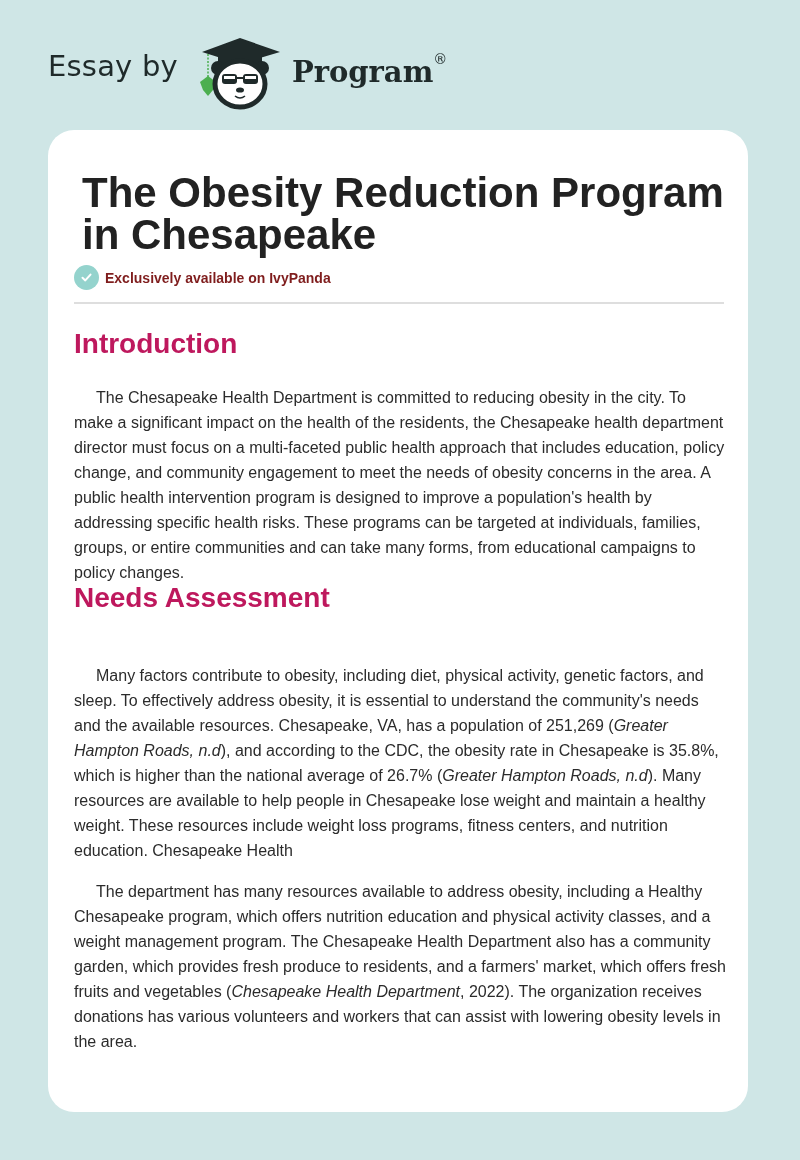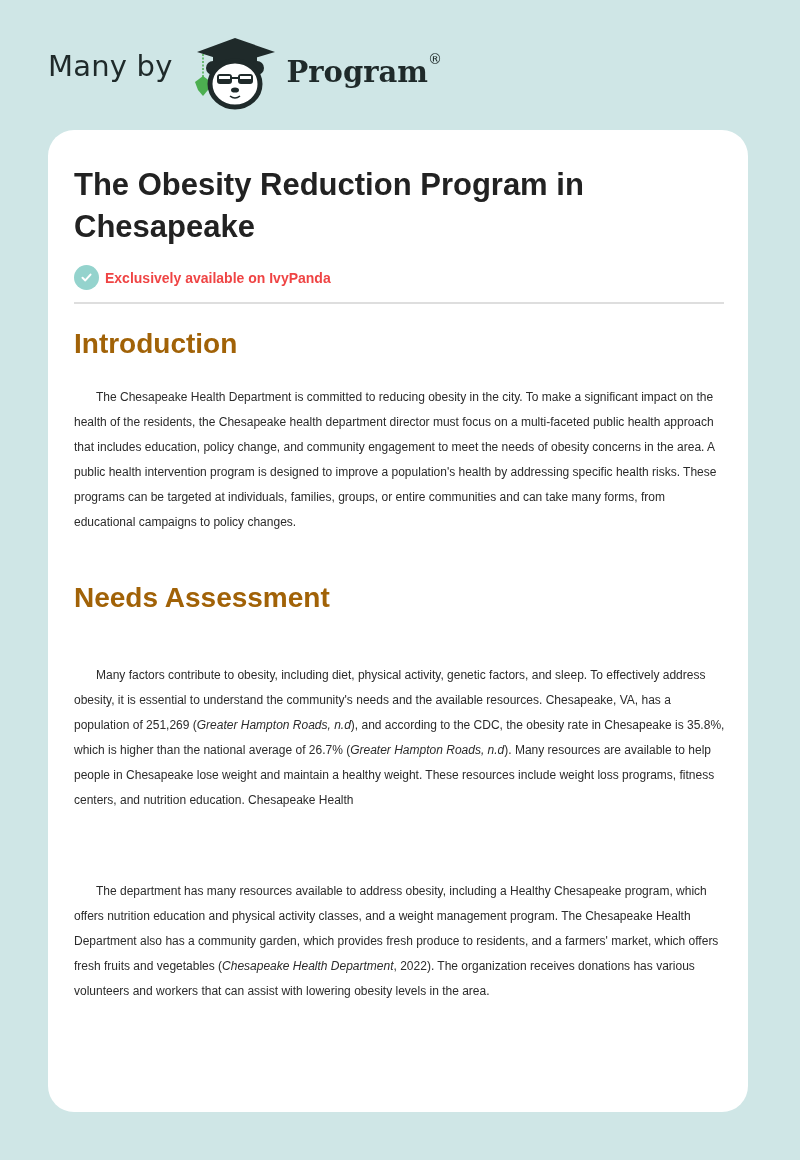--- a/index.html
+++ b/index.html
@@ -25,49 +25,49 @@
     font-size: 29px; color: #1f2a2a; position: relative; top: 0px;
   }
   .brand sup { font-size: 14px; font-family: "DejaVu Sans", sans-serif; font-weight: normal; vertical-align: top; position: relative; top: -4px; }
 
   .card {
     position: absolute; left: 48px; top: 130px; width: 700px; height: 982px;
     background: #fff; border-radius: 26px;
   }
   .content { position: absolute; left: 26px; top: 0; width: 650px; }
   h1 {
-    margin: 0; position: absolute; top: 34px; left: 0; width: 650px;
-    font-size: 31px; line-height: 42px; font-weight: bold; color: #222;
+    margin: 8px; position: absolute; top: 34px; left: 0; width: 650px;
+    font-size: 42px; line-height: 42px; font-weight: bold; color: #222;
   }
   .badge {
     position: absolute; top: 135px; left: 0; display: flex; align-items: center;
   }
   .check {
     width: 25px; height: 25px; border-radius: 50%; background: #94d3cd;
     display: flex; align-items: center; justify-content: center; margin-right: 6px;
   }
-  .badge-text { font-size: 14px; font-weight: bold; color: #ef4444; }
+  .badge-text { font-size: 14px; font-weight: bold; color: #7f1d1d; }
   .divider {
     position: absolute; top: 172px; left: 0; width: 650px; height: 2px; background: #dedede;
   }
   h2 {
     margin: 0; position: absolute; left: 0; font-size: 28px; line-height: 34px;
-    font-weight: bold; color: #a16207;
+    font-weight: bold; color: #be185d;
   }
   p {
     margin: 0; position: absolute; left: 0; width: 652px;
-    font-size: 12px; line-height: 25px; color: #2b2b2b; text-indent: 22px;
+    font-size: 16px; line-height: 25px; color: #2b2b2b; text-indent: 22px;
   }
   p i { font-style: italic; }
 </style>
 </head>
 <body>
 
 <div class="header">
-  <span class="essay-by">Many by</span>
+  <span class="essay-by">Essay by</span>
   <svg class="logo-icon" viewBox="0 0 92 76">
 
     <polygon points="8,18 46,4 86,18 46,30" fill="#1f2a2a"></polygon>
     <rect x="24" y="20" width="44" height="12" fill="#1f2a2a"></rect>
 
     <line x1="14" y1="20" x2="14" y2="46" stroke="#4caf50" stroke-width="1.5" stroke-dasharray="2,1.5"></line>
     <path d="M6,48 L14,42 L22,48 L19,56 L14,62 L9,56 Z" fill="#4caf50"></path>
 
     <circle cx="24" cy="34" r="7" fill="#1f2a2a"></circle>
     <circle cx="68" cy="34" r="7" fill="#1f2a2a"></circle>

